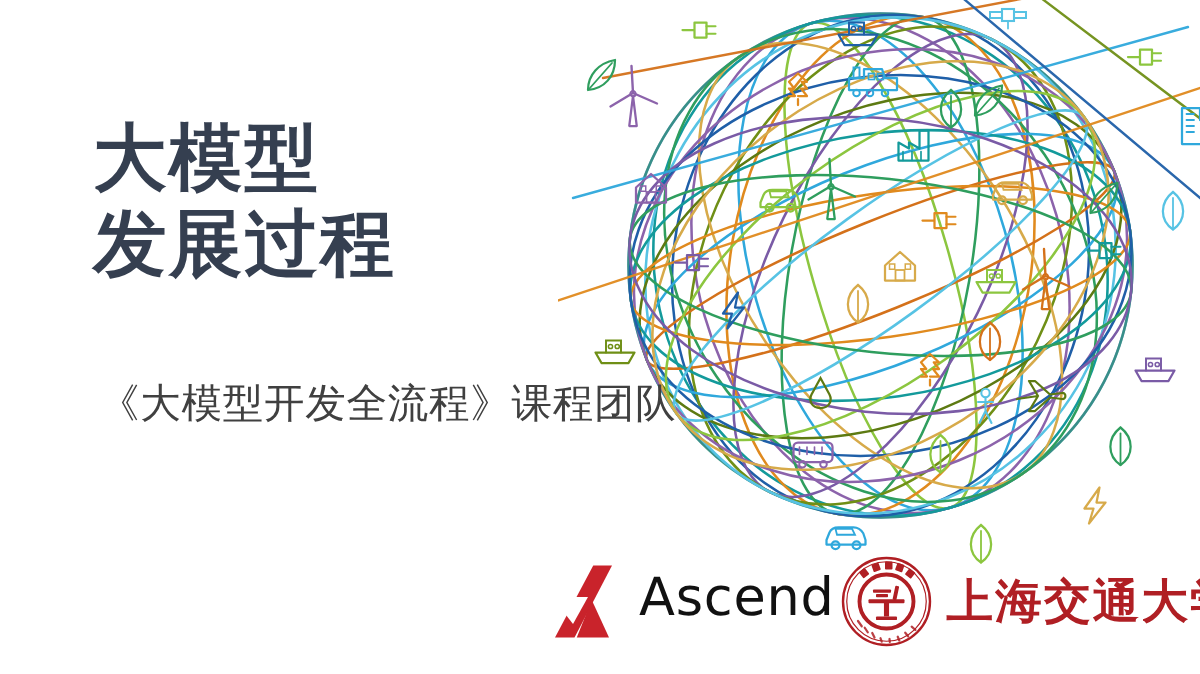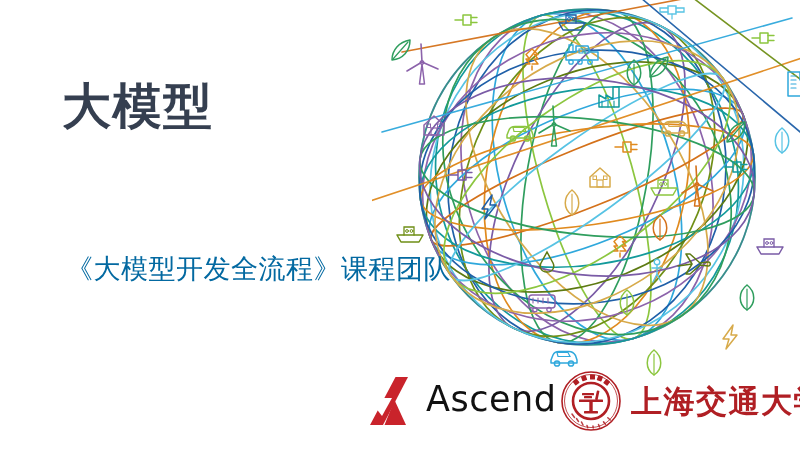--- a/index.html
+++ b/index.html
@@ -44,21 +44,21 @@
     letter-spacing: 1.5px;
     white-space: nowrap;
   }
   #subtitle {
     position: absolute;
     left: 66px;
     top: 252px;
     font-size: 27px;
     line-height: 34px;
     font-weight: 400;
-    color: #0369a1;
+    color: #404040;
     letter-spacing: 0.5px;
     white-space: nowrap;
   }
 
   
   #logo-row {
     position: absolute;
     left: 362px;
     top: 370px;
     width: 430px;
@@ -305,20 +305,21 @@
           <use href="#ico-car" x="0" y="0" transform="translate(192,365)" stroke="#2fa8dc"></use>
           <use href="#ico-leaf" x="0" y="0" transform="translate(282,370)" stroke="#8cc63f"></use>
           <use href="#ico-bolt" x="0" y="0" transform="translate(358,345)" stroke="#d7aa4a"></use>
         </g>
       </g>
     </svg>
   </div>
 
   <div id="title-block">
     <div class="title-line">大模型</div>
+    <div class="title-line">发展过程</div>
   </div>
 
   <div id="subtitle">《大模型开发全流程》课程团队</div>
 
   <div id="logo-row">
 
     <div id="ascend-logo">
       <svg id="ascend-mark" viewBox="0 0 54 54">
         <path d="M33.5 3 L46 3 L21 51 L8 51 Z" fill="#c9232b"></path>
         <path d="M32.5 26 L44 51 L22.5 51 Z" fill="#c9232b"></path>

